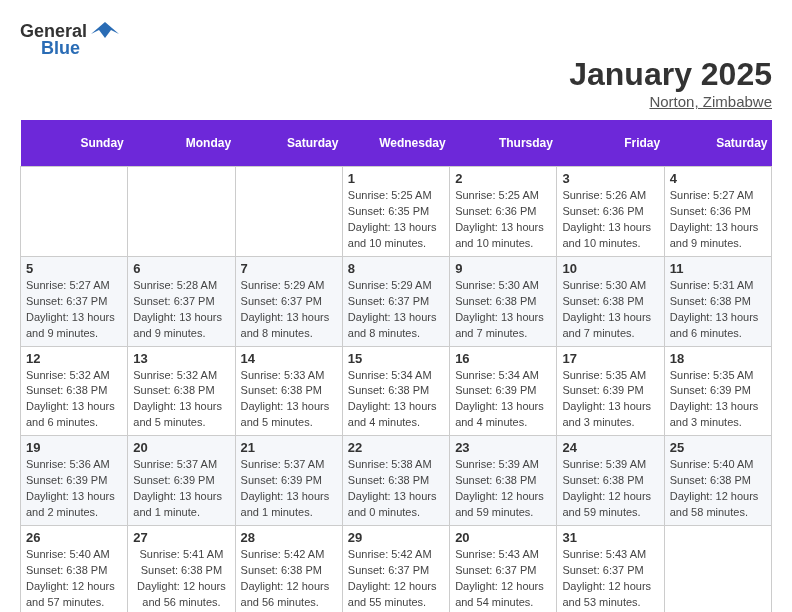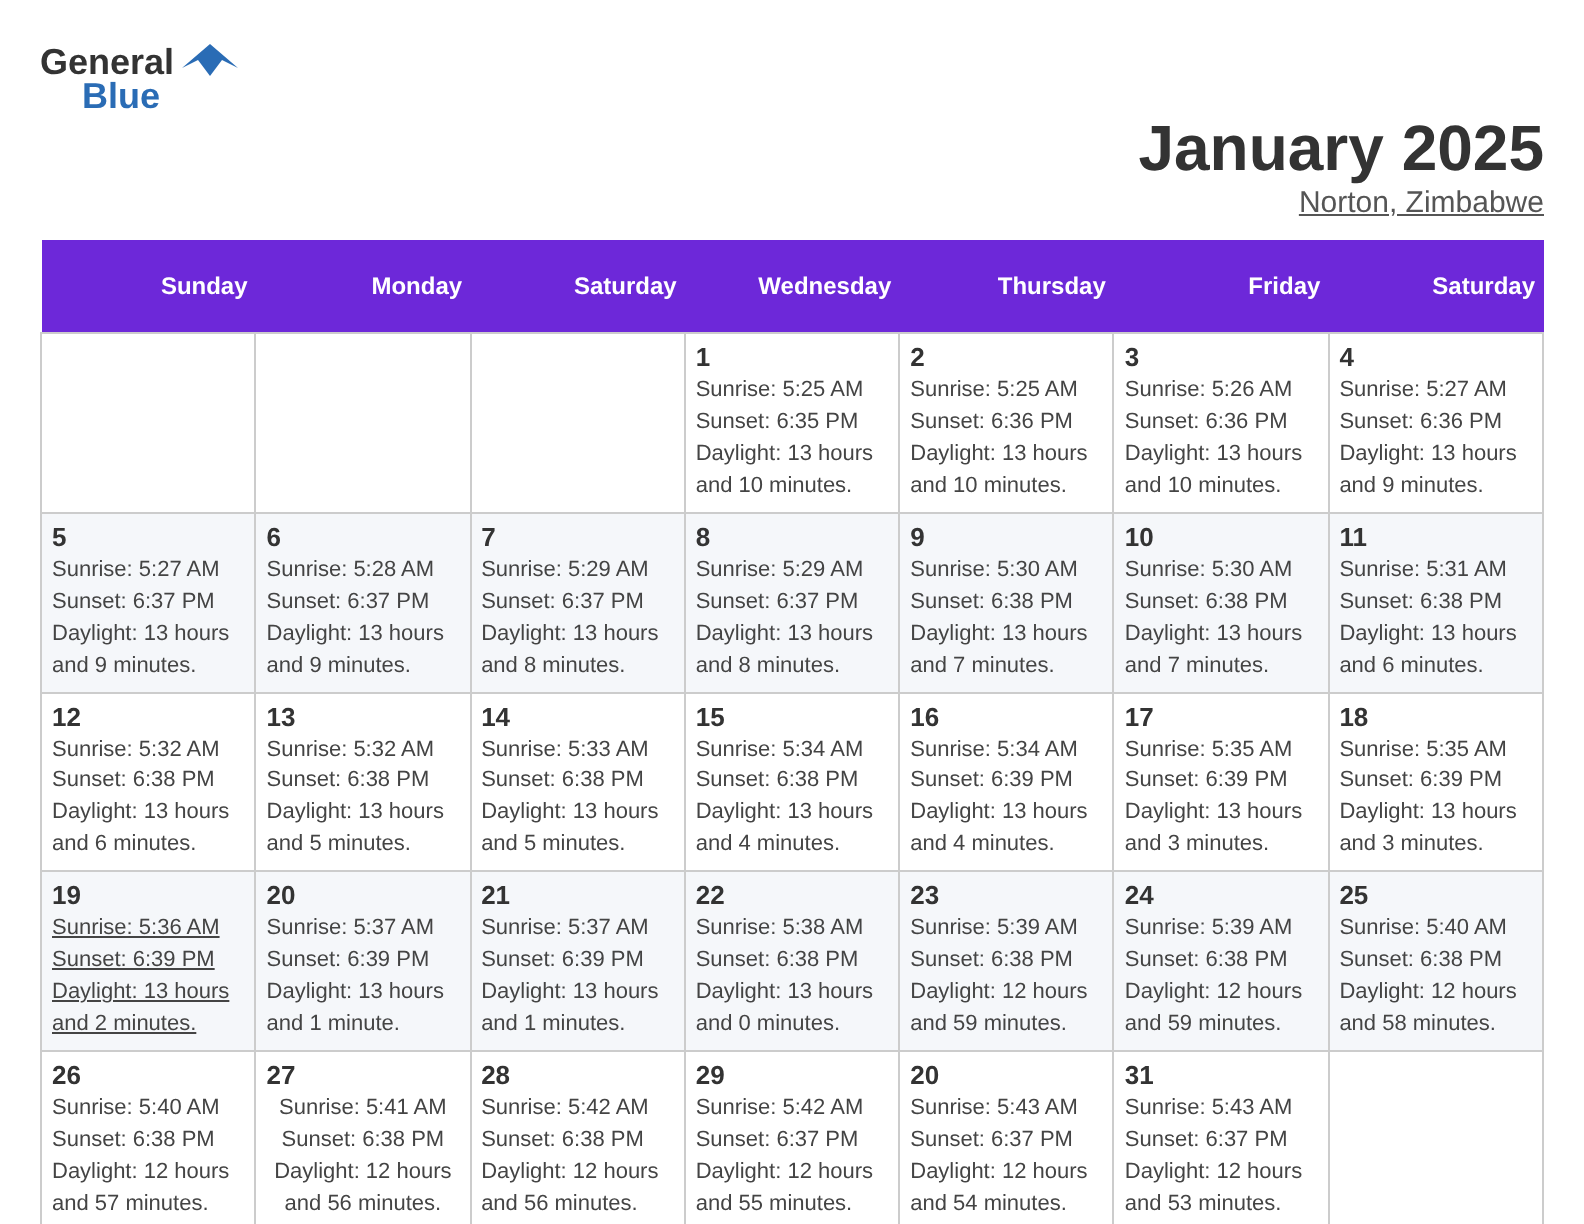--- a/index.html
+++ b/index.html
@@ -247,21 +247,21 @@
           <span class="day-number">18</span>
           <div class="day-info" style="white-space: pre-line;">Sunrise: 5:35 AM
 Sunset: 6:39 PM
 Daylight: 13 hours
 and 3 minutes.</div>
         </td>
       </tr>
       <tr>
         <td>
           <span class="day-number">19</span>
-          <div class="day-info" style="white-space: pre-line; text-decoration: underline;">Sunrise: 5:36 AM
+          <div class="day-info" style="white-space: pre-line;">Sunrise: 5:36 AM
 Sunset: 6:39 PM
 Daylight: 13 hours
 and 2 minutes.</div>
         </td>
         <td>
           <span class="day-number">20</span>
           <div class="day-info" style="white-space: pre-line;">Sunrise: 5:37 AM
 Sunset: 6:39 PM
 Daylight: 13 hours
 and 1 minute.</div>

